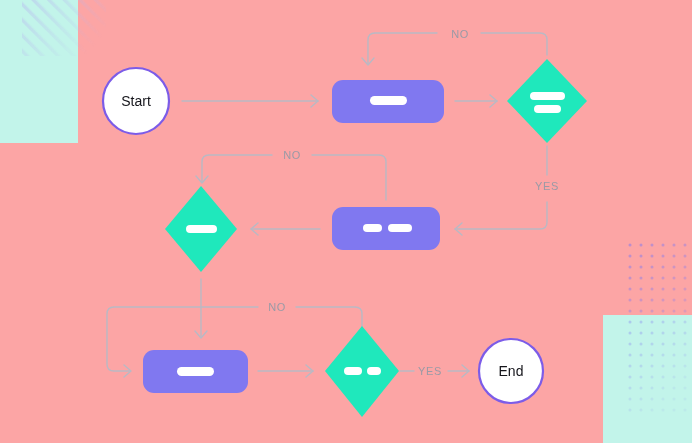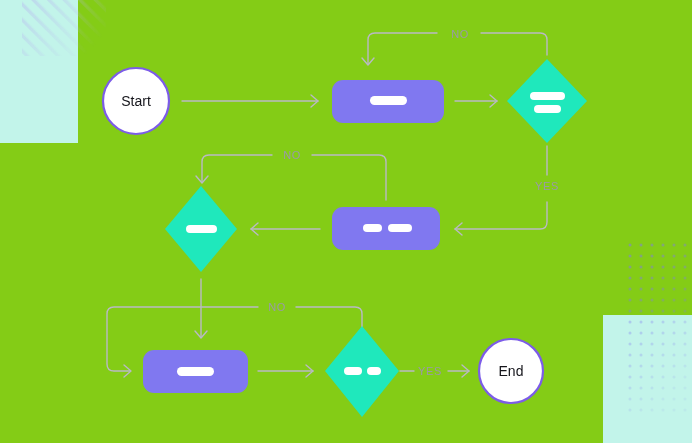--- a/index.html
+++ b/index.html
@@ -7,21 +7,21 @@
     padding: 0;
     background: #ffffff;
   }
   body {
     font-family: "Liberation Sans", sans-serif;
   }
   #canvas {
     position: relative;
     width: 692px;
     height: 443px;
-    background: #84cc16;
+    background: #fca5a5;
     overflow: hidden;
   }
   #flow-svg {
     position: absolute;
     top: 0;
     left: 0;
     width: 692px;
     height: 443px;
     display: block;
   }

